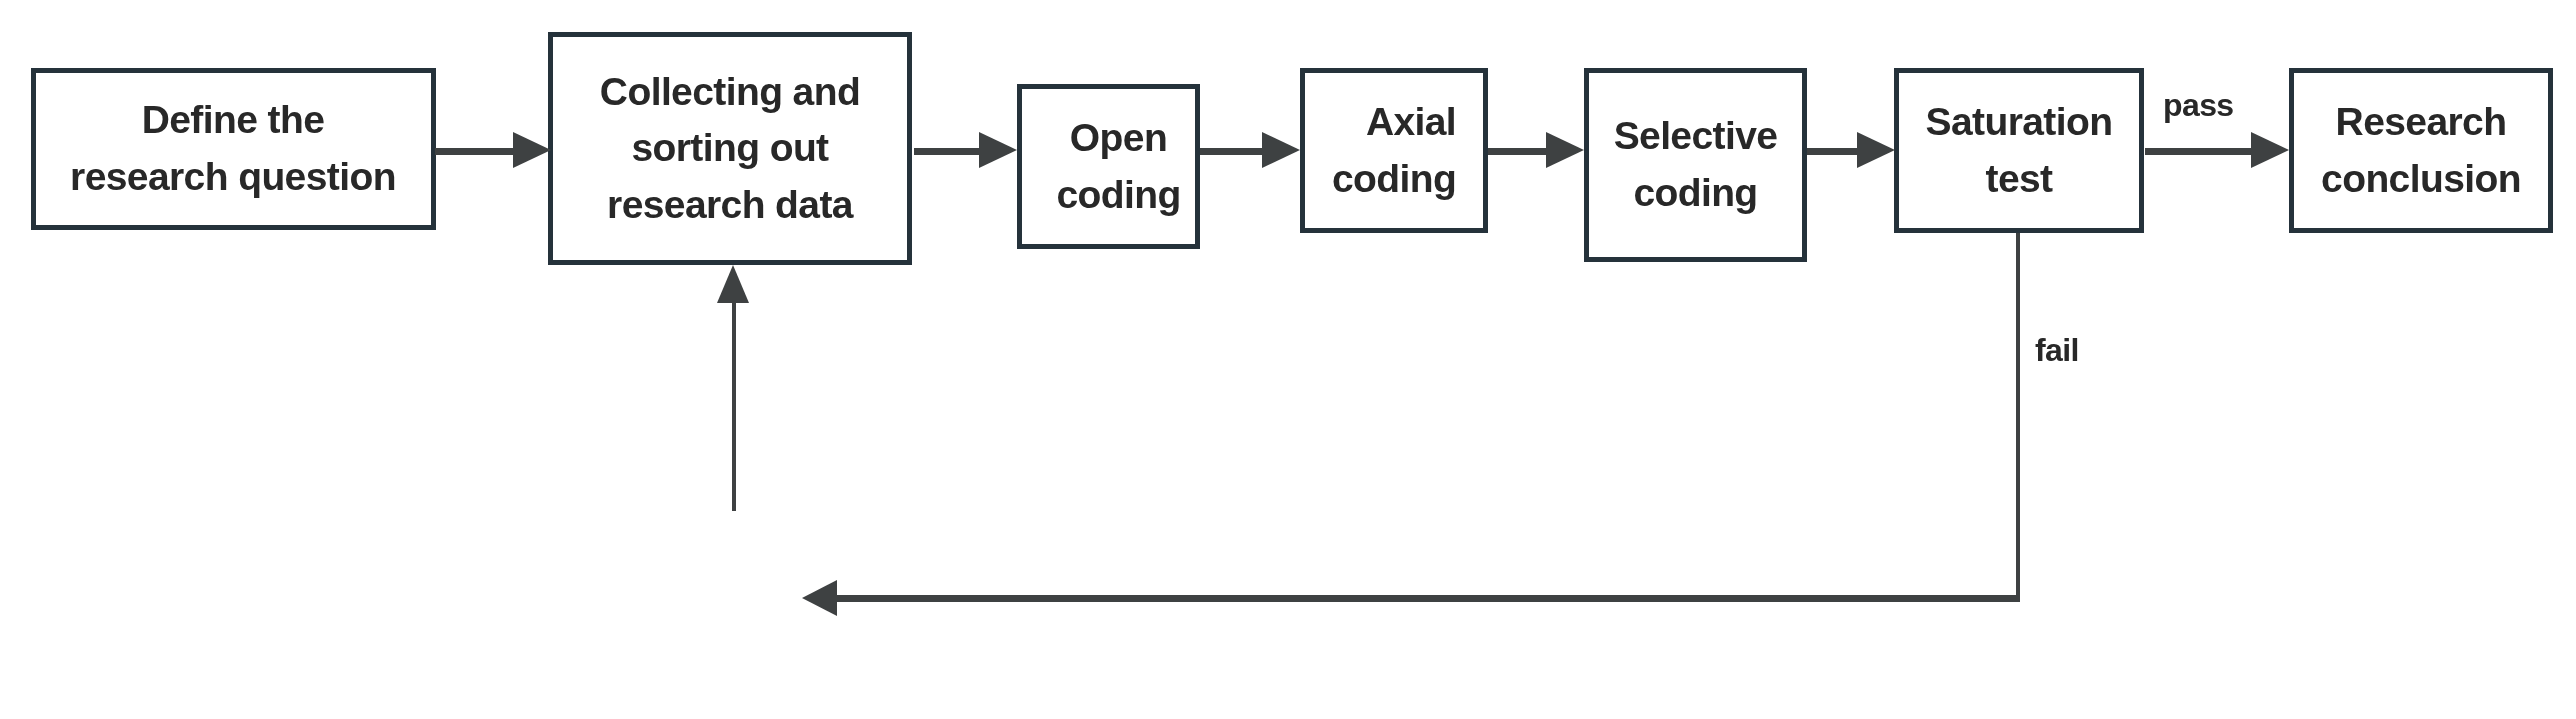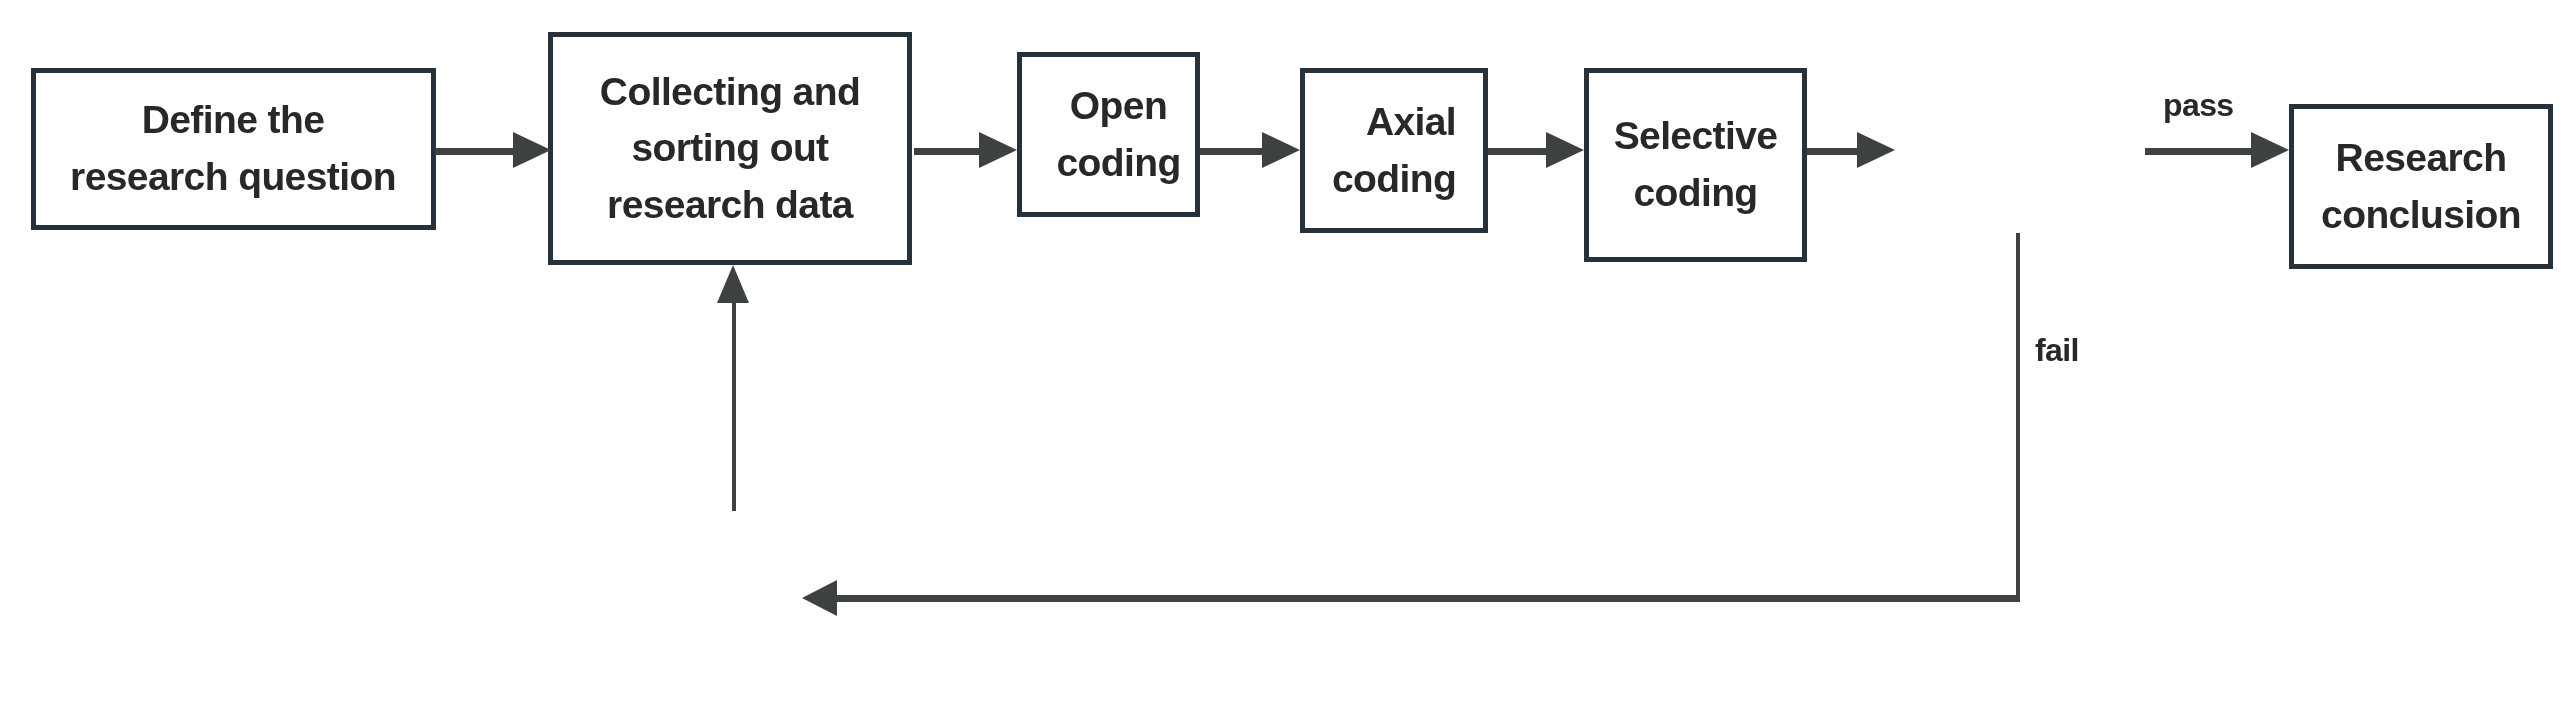--- a/index.html
+++ b/index.html
@@ -74,37 +74,41 @@
     <span class="node-label">Define the
 research question</span>
   </div>
 
   <div class="node" style="left:548px; top:32px; width:364px; height:233px;">
     <span class="node-label">Collecting and
 sorting out
 research data</span>
   </div>
 
-  <div class="node" style="left:1017px; top:52px; width:183px; height:165px;padding-left:20px;">
+  <div class="node" style="left:1017px; top:84px; width:183px; height:165px;padding-left:20px;">
     <span class="node-label">Open
 coding</span>
   </div>
 
   <div class="node" style="left:1300px; top:68px; width:188px; height:165px;text-align:right;">
     <span class="node-label">Axial
 coding</span>
   </div>
 
   <div class="node" style="left:1584px; top:68px; width:223px; height:194px;">
     <span class="node-label">Selective
 coding</span>
   </div>
 
+  <div class="node" style="left:1894px; top:68px; width:250px; height:165px;">
+    <span class="node-label">Saturation
+test</span>
+  </div>
 
-  <div class="node" style="left:2289px; top:68px; width:264px; height:165px;margin-top:36px;">
+  <div class="node" style="left:2289px; top:68px; width:264px; height:165px;">
     <span class="node-label">Research
 conclusion</span>
   </div>
 
 
   <div class="hline" style="left:435px; top:148px; width:81px;"></div>
   <div class="ah ah-right" style="left:513px; top:132px;"></div>
 
   <div class="hline" style="left:914px; top:148px; width:68px;"></div>
   <div class="ah ah-right" style="left:979px; top:132px;"></div>

